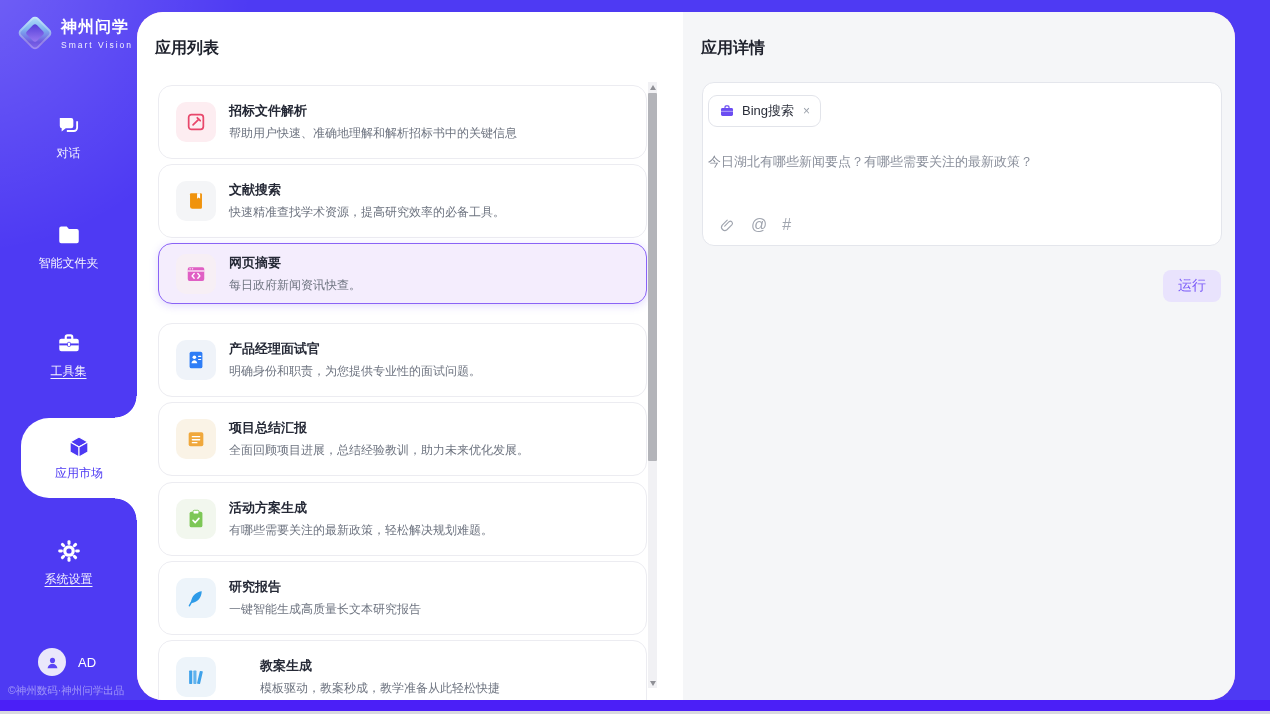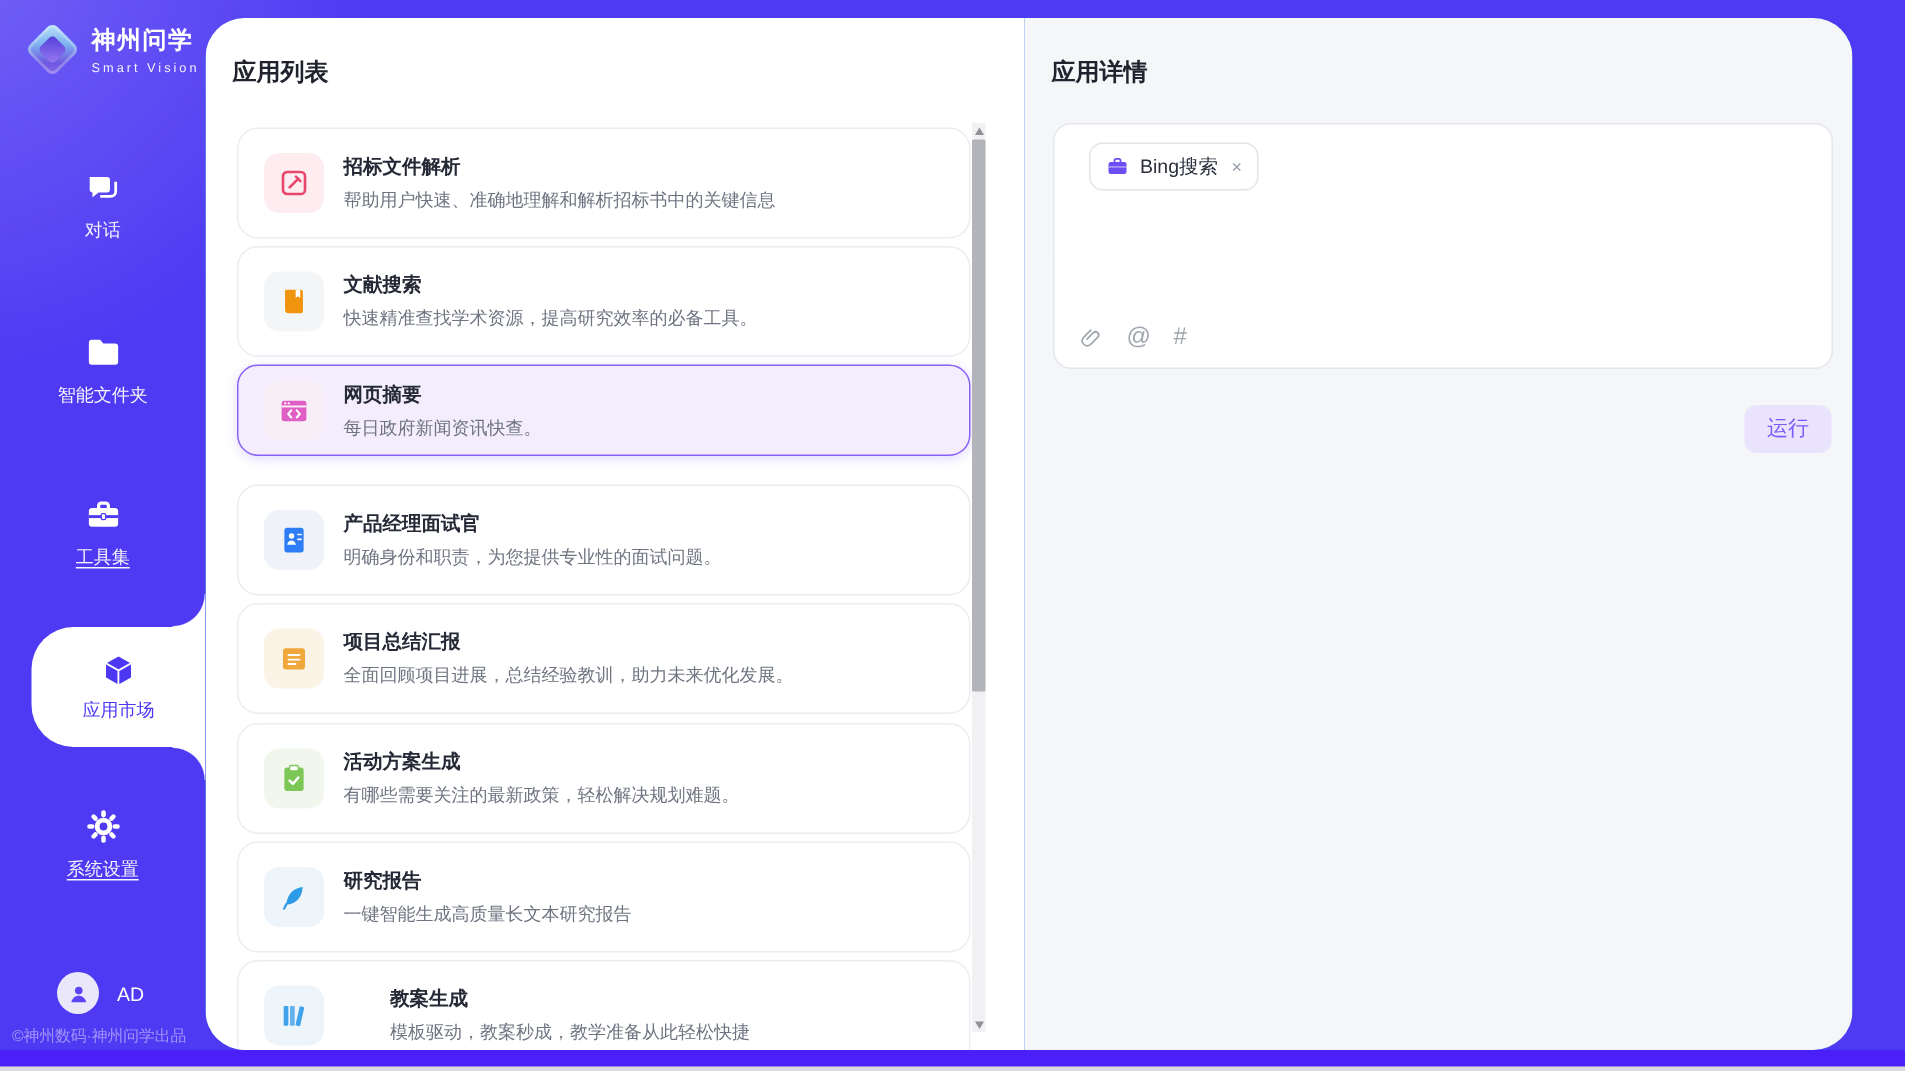--- a/index.html
+++ b/index.html
@@ -40,21 +40,21 @@
   .nav-bubble .inner { position:absolute; inset:0; display:flex; flex-direction:column; align-items:center; justify-content:center; gap:5px; }
   .nav-bubble .nav-label { font-size:12px; color:#4C38F3; }
 
   .user-row { position:absolute; left:38px; top:648px; display:flex; align-items:center; gap:12px; cursor:pointer; }
   .avatar { width:28px; height:28px; border-radius:50%; background:#eae7fb; display:flex; align-items:center; justify-content:center; }
   .user-name { font-size:13px; color:#fff; }
   .side-footer { position:absolute; left:8px; top:684px; font-size:10.5px; color:rgba(255,255,255,.45); white-space:nowrap; }
 
   
   .content { position:absolute; left:137px; top:12px; right:35px; bottom:14px; border-radius:26px;
-    overflow:hidden; background:#1d4ed8; display:flex; z-index:4; }
+    overflow:hidden; background:#f9a8d4; display:flex; z-index:4; }
 
   .panel-list { position:relative; width:546px; background:#fff; flex:none; }
   .panel-title { position:absolute; left:18px; top:26px; font-size:16px; font-weight:bold; color:#20232e; }
 
   .app-item { position:absolute; left:21px; width:489px; height:74px; background:#fff; border:1px solid #ececf1;
     border-radius:14px; display:flex; align-items:center; padding:0 14px 0 17px; gap:13px; cursor:pointer; }
   .app-item.selected { height:61px; background:#F4EDFD; border:1.5px solid #8A63F6;
     box-shadow:0 2px 8px rgba(122,90,248,.22); }
   .app-icon { width:40px; height:40px; border-radius:10px; flex:none; display:flex; align-items:center; justify-content:center;
     background:var(--icon-bg,#F4F5F7); color:var(--icon-color,#888); }
@@ -64,21 +64,21 @@
 
   .scroll-track { position:absolute; left:511px; top:70px; width:9px; height:606px; background:#f1f1f4; }
   .scroll-up, .scroll-down { position:absolute; left:0; width:9px; height:10px; display:flex; align-items:center; justify-content:center; cursor:pointer; }
   .scroll-up { top:0; } .scroll-down { bottom:0; }
   .tri-up { width:0; height:0; border-left:3.5px solid transparent; border-right:3.5px solid transparent; border-bottom:5px solid #8f9096; }
   .tri-down { width:0; height:0; border-left:3.5px solid transparent; border-right:3.5px solid transparent; border-top:5px solid #8f9096; }
   .scroll-thumb { position:absolute; left:0; top:11px; width:9px; height:368px; background:#b3b4b9; border-radius:1px; cursor:grab; }
 
   .panel-detail { position:relative; flex:1; background:#F5F6F8; }
   .detail-card { position:absolute; left:19px; top:70px; width:520px; height:164px; background:#fff;
-    border:1px solid #e4e6ec; border-radius:12px; padding:12px 23px; }
+    border:1px solid #e4e6ec; border-radius:12px; padding:12px 5px; }
   .tool-chip { display:inline-flex; align-items:center; gap:7px; border:1px solid #e2e4ea; border-radius:9px;
     padding:6px 10px; background:#fff; font-size:13px; color:#2a2e3a; cursor:default; }
   .chip-close { color:#9aa0aa; font-size:12px; margin-left:2px; cursor:pointer; }
   .query-text { margin-top:25px; font-size:13px; color:#8A8F9B; line-height:1.5; }
   .attach-row { position:absolute; left:16px; bottom:11px; display:flex; align-items:center; gap:15px; color:#a0a5af; }
   .attach-row .sym { font-size:16px; cursor:pointer; }
   .attach-row svg { width:17px; height:17px; display:block; cursor:pointer; }
 
   .run-btn { position:absolute; right:14px; top:258px; background:#E9E3FD; color:#7A5AF8; font-size:14px;
     padding:7px 15px; border:none; border-radius:8px; cursor:pointer; font-family:inherit; }
@@ -304,20 +304,21 @@
       <div class="tool-chip">
         <svg width="16" height="16" viewBox="0 0 24 24">
           <rect x="3" y="7.5" width="18" height="12" rx="2.2" fill="#6B4DF2"></rect>
           <path d="M9 7.5V6a1.6 1.6 0 0 1 1.6-1.6h2.8A1.6 1.6 0 0 1 15 6v1.5" stroke="#6B4DF2" stroke-width="1.8" fill="none"></path>
           <rect x="3" y="11.8" width="18" height="1.3" fill="#fff" opacity=".55"></rect>
         </svg>
         <span>Bing搜索</span>
         <span class="chip-close">×</span>
       </div>
 
+      <div class="query-text">今日湖北有哪些新闻要点？有哪些需要关注的最新政策？</div>
 
       <div class="attach-row">
         <svg viewBox="0 0 24 24" fill="none" stroke="#a0a5af" stroke-width="1.6" stroke-linecap="round">
           <path d="M8 12.8l6.2-6.2a3 3 0 0 1 4.2 4.2l-7.2 7.2a4.7 4.7 0 0 1-6.6-6.6l7-7"></path>
         </svg>
         <span class="sym">@</span>
         <span class="sym">#</span>
       </div>
     </div>
 

